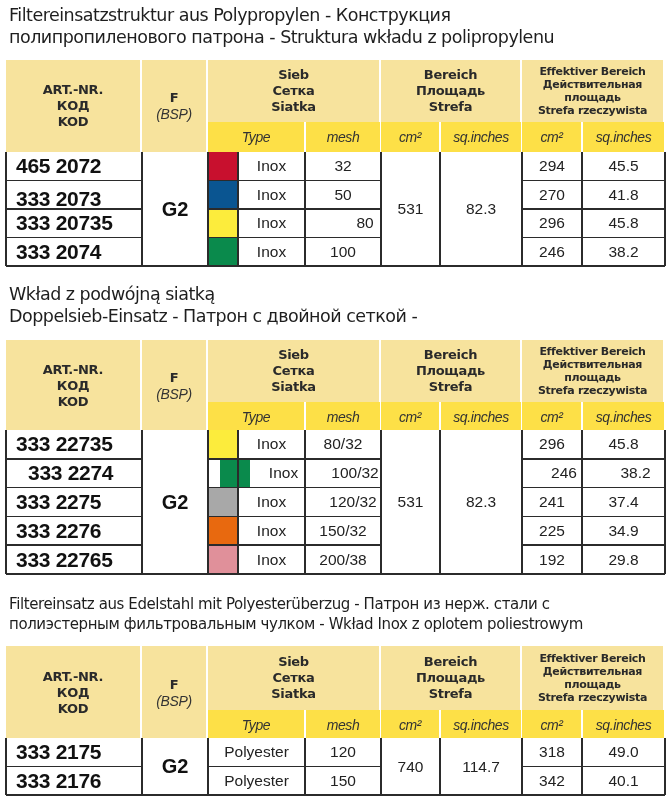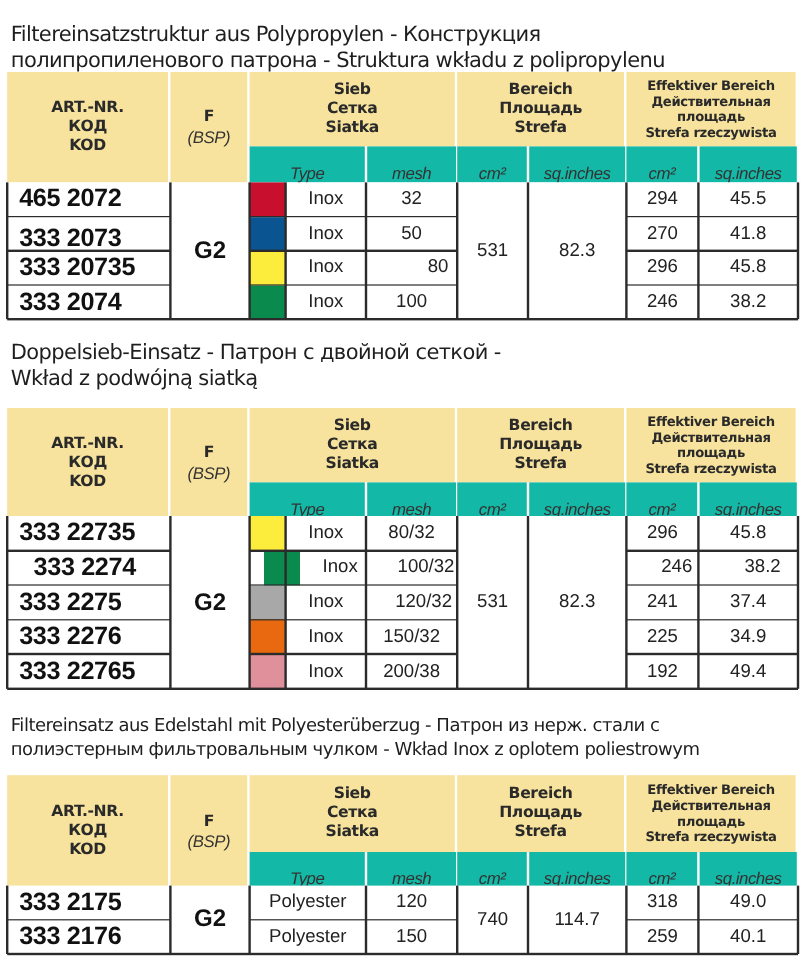--- a/index.html
+++ b/index.html
@@ -27,22 +27,22 @@
     font-family: "DejaVu Sans", sans-serif; font-weight: bold;
     font-size: 13px; line-height: 16px; color: #2a2a2a; white-space: pre-line;
     letter-spacing: -0.3px;
   }
   .hmain.eff { font-size: 11px; line-height: 13px; }
   .hsub {
     font-family: "Liberation Sans", sans-serif; font-style: italic;
     font-size: 14px; color: #333; letter-spacing: -0.4px;
   }
   .hsub-cell {
-    position: absolute; background: #14b8a6;
-    display: flex; align-items: flex-end; justify-content: center;
+    position: absolute; background: #fde047;
+    display: flex; align-items: center; justify-content: center;
   }
 
   
   .bcell {
     position: absolute; background: #fff;
     display: flex; align-items: center; justify-content: center;
     font-family: "Liberation Sans", sans-serif; font-size: 15.5px; color: #222;
   }
   .code {
     justify-content: flex-start; padding-left: 10px;
@@ -50,21 +50,21 @@
   }
   .g2 { font-weight: bold; font-size: 20px; color: #111; }
   .swatch { position: absolute; }
   .vline { position: absolute; width: 1.5px; background: #2b2b2b; }
   .hline { position: absolute; height: 1.5px; background: #2b2b2b; }
 </style>
 </head>
 <body>
 
 <div id="root">
-    <div class="section-title" style="top: 18px;">
+    <div class="section-title" style="top: 4px;">
       <div>Filtereinsatzstruktur aus Polypropylen - Конструкция</div>
       <div>полипропиленового патрона - Struktura wkładu z polipropylenu</div>
     </div>
     <div class="tbl" style="top: 0px; height: 800px;">
       <div class="hcell" style="left: 6px; top: 60px; width: 134px; height: 92px;">
         <div class="hmain">ART.-NR.
 КОД
 KOD</div>
       </div>
       <div class="hcell" style="left: 142px; top: 60px; width: 64px; height: 92px;">
@@ -155,22 +155,22 @@
       <div class="hline" style="left: 522px; top: 179.75px; width: 143px;"></div>
       <div class="hline" style="left: 6px; top: 208.25px; width: 136px;"></div>
       <div class="hline" style="left: 208px; top: 208.25px; width: 173px;"></div>
       <div class="hline" style="left: 522px; top: 208.25px; width: 143px;"></div>
       <div class="hline" style="left: 6px; top: 236.75px; width: 136px;"></div>
       <div class="hline" style="left: 208px; top: 236.75px; width: 173px;"></div>
       <div class="hline" style="left: 522px; top: 236.75px; width: 143px;"></div>
       <div class="hline" style="left: 6px; top: 265.25px; width: 659px;"></div>
     </div>
     <div class="section-title" style="top: 283px;">
+      <div>Wkład z podwójną siatką</div>
       <div>Doppelsieb-Einsatz - Патрон с двойной сеткой -</div>
-      <div>Wkład z podwójną siatką</div>
     </div>
     <div class="tbl" style="top: 0px; height: 800px;">
       <div class="hcell" style="left: 6px; top: 340px; width: 134px; height: 92px;">
         <div class="hmain">ART.-NR.
 КОД
 KOD</div>
       </div>
       <div class="hcell" style="left: 142px; top: 340px; width: 64px; height: 92px;">
         <div class="hmain">F</div>
         <div class="hsub">(BSP)</div>
@@ -240,21 +240,21 @@
         <div class="bcell" style="left: 305px; top: 0px; width: 76px; height: 28.8px;">150/32</div>
         <div class="bcell" style="left: 522px; top: 0px; width: 60px; height: 28.8px;">225</div>
         <div class="bcell" style="left: 582px; top: 0px; width: 83px; height: 28.8px;">34.9</div>
       </div>
       <div style="position: absolute; left: 0px; top: 545.2px; width: 670px; height: 28.8px;">
         <div class="bcell code" style="left: 6px; top: 0px; width: 136px; height: 28.8px;">333 22765</div>
         <div class="swatch" style="left: 208px; top: 0px; width: 30px; height: 28.8px; background: rgb(224, 144, 154);"></div>
         <div class="bcell" style="left: 238px; top: 0px; width: 67px; height: 28.8px;">Inox</div>
         <div class="bcell" style="left: 305px; top: 0px; width: 76px; height: 28.8px;">200/38</div>
         <div class="bcell" style="left: 522px; top: 0px; width: 60px; height: 28.8px;">192</div>
-        <div class="bcell" style="left: 582px; top: 0px; width: 83px; height: 28.8px;">49.4</div>
+        <div class="bcell" style="left: 582px; top: 0px; width: 83px; height: 28.8px;">29.8</div>
       </div>
       <div class="bcell g2" style="left: 142px; top: 430px; width: 66px; height: 144px;">G2</div>
       <div class="bcell" style="left: 381px; top: 430px; width: 59px; height: 144px;">531</div>
       <div class="bcell" style="left: 440px; top: 430px; width: 82px; height: 144px;">82.3</div>
       <div class="vline" style="left: 5.25px; top: 430px; height: 144px;"></div>
       <div class="vline" style="left: 141.25px; top: 430px; height: 144px;"></div>
       <div class="vline" style="left: 207.25px; top: 430px; height: 144px;"></div>
       <div class="vline" style="left: 304.25px; top: 430px; height: 144px;"></div>
       <div class="vline" style="left: 380.25px; top: 430px; height: 144px;"></div>
       <div class="vline" style="left: 439.25px; top: 430px; height: 144px;"></div>
@@ -328,21 +328,21 @@
         <div class="bcell code" style="left: 6px; top: 0px; width: 136px; height: 28.5px;">333 2175</div>
         <div class="bcell" style="left: 208px; top: 0px; width: 97px; height: 28.5px;">Polyester</div>
         <div class="bcell" style="left: 305px; top: 0px; width: 76px; height: 28.5px;">120</div>
         <div class="bcell" style="left: 522px; top: 0px; width: 60px; height: 28.5px;">318</div>
         <div class="bcell" style="left: 582px; top: 0px; width: 83px; height: 28.5px;">49.0</div>
       </div>
       <div style="position: absolute; left: 0px; top: 766.5px; width: 670px; height: 28.5px;">
         <div class="bcell code" style="left: 6px; top: 0px; width: 136px; height: 28.5px;">333 2176</div>
         <div class="bcell" style="left: 208px; top: 0px; width: 97px; height: 28.5px;">Polyester</div>
         <div class="bcell" style="left: 305px; top: 0px; width: 76px; height: 28.5px;">150</div>
-        <div class="bcell" style="left: 522px; top: 0px; width: 60px; height: 28.5px;">259</div>
+        <div class="bcell" style="left: 522px; top: 0px; width: 60px; height: 28.5px;">342</div>
         <div class="bcell" style="left: 582px; top: 0px; width: 83px; height: 28.5px;">40.1</div>
       </div>
       <div class="bcell g2" style="left: 142px; top: 738px; width: 66px; height: 57px;">G2</div>
       <div class="bcell" style="left: 381px; top: 738px; width: 59px; height: 57px;">740</div>
       <div class="bcell" style="left: 440px; top: 738px; width: 82px; height: 57px;">114.7</div>
       <div class="vline" style="left: 5.25px; top: 738px; height: 57px;"></div>
       <div class="vline" style="left: 141.25px; top: 738px; height: 57px;"></div>
       <div class="vline" style="left: 207.25px; top: 738px; height: 57px;"></div>
       <div class="vline" style="left: 304.25px; top: 738px; height: 57px;"></div>
       <div class="vline" style="left: 380.25px; top: 738px; height: 57px;"></div>

